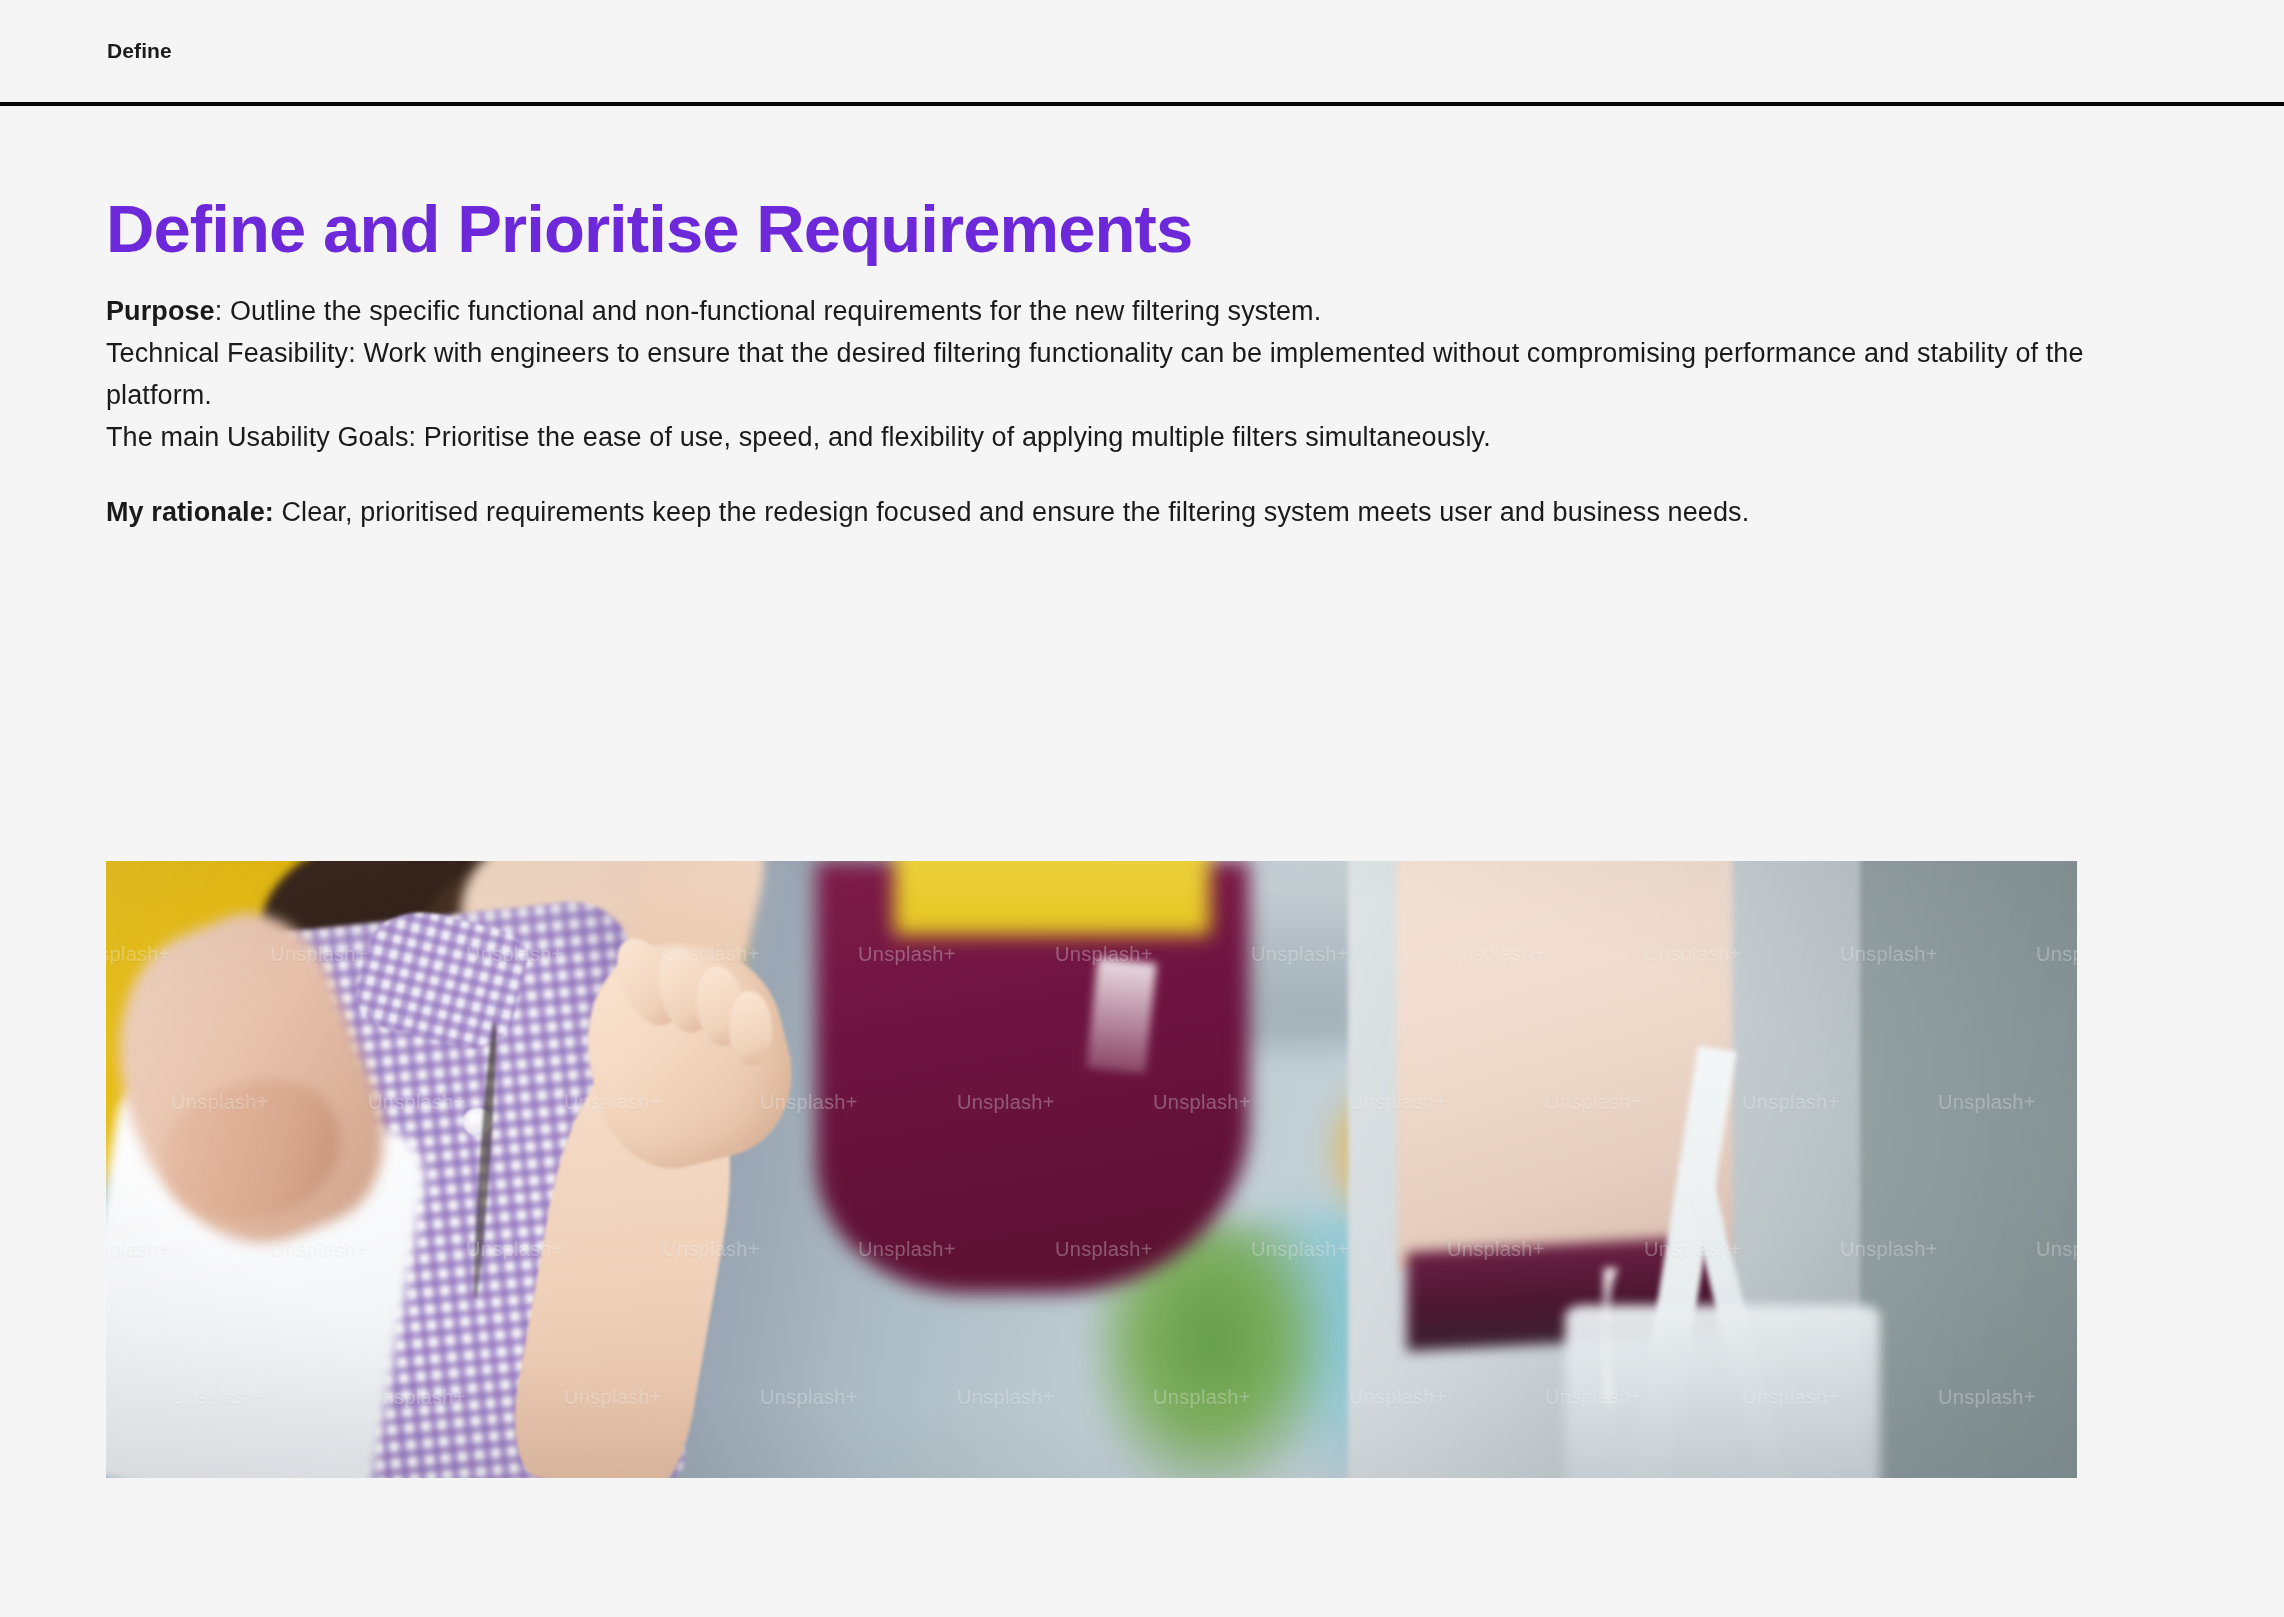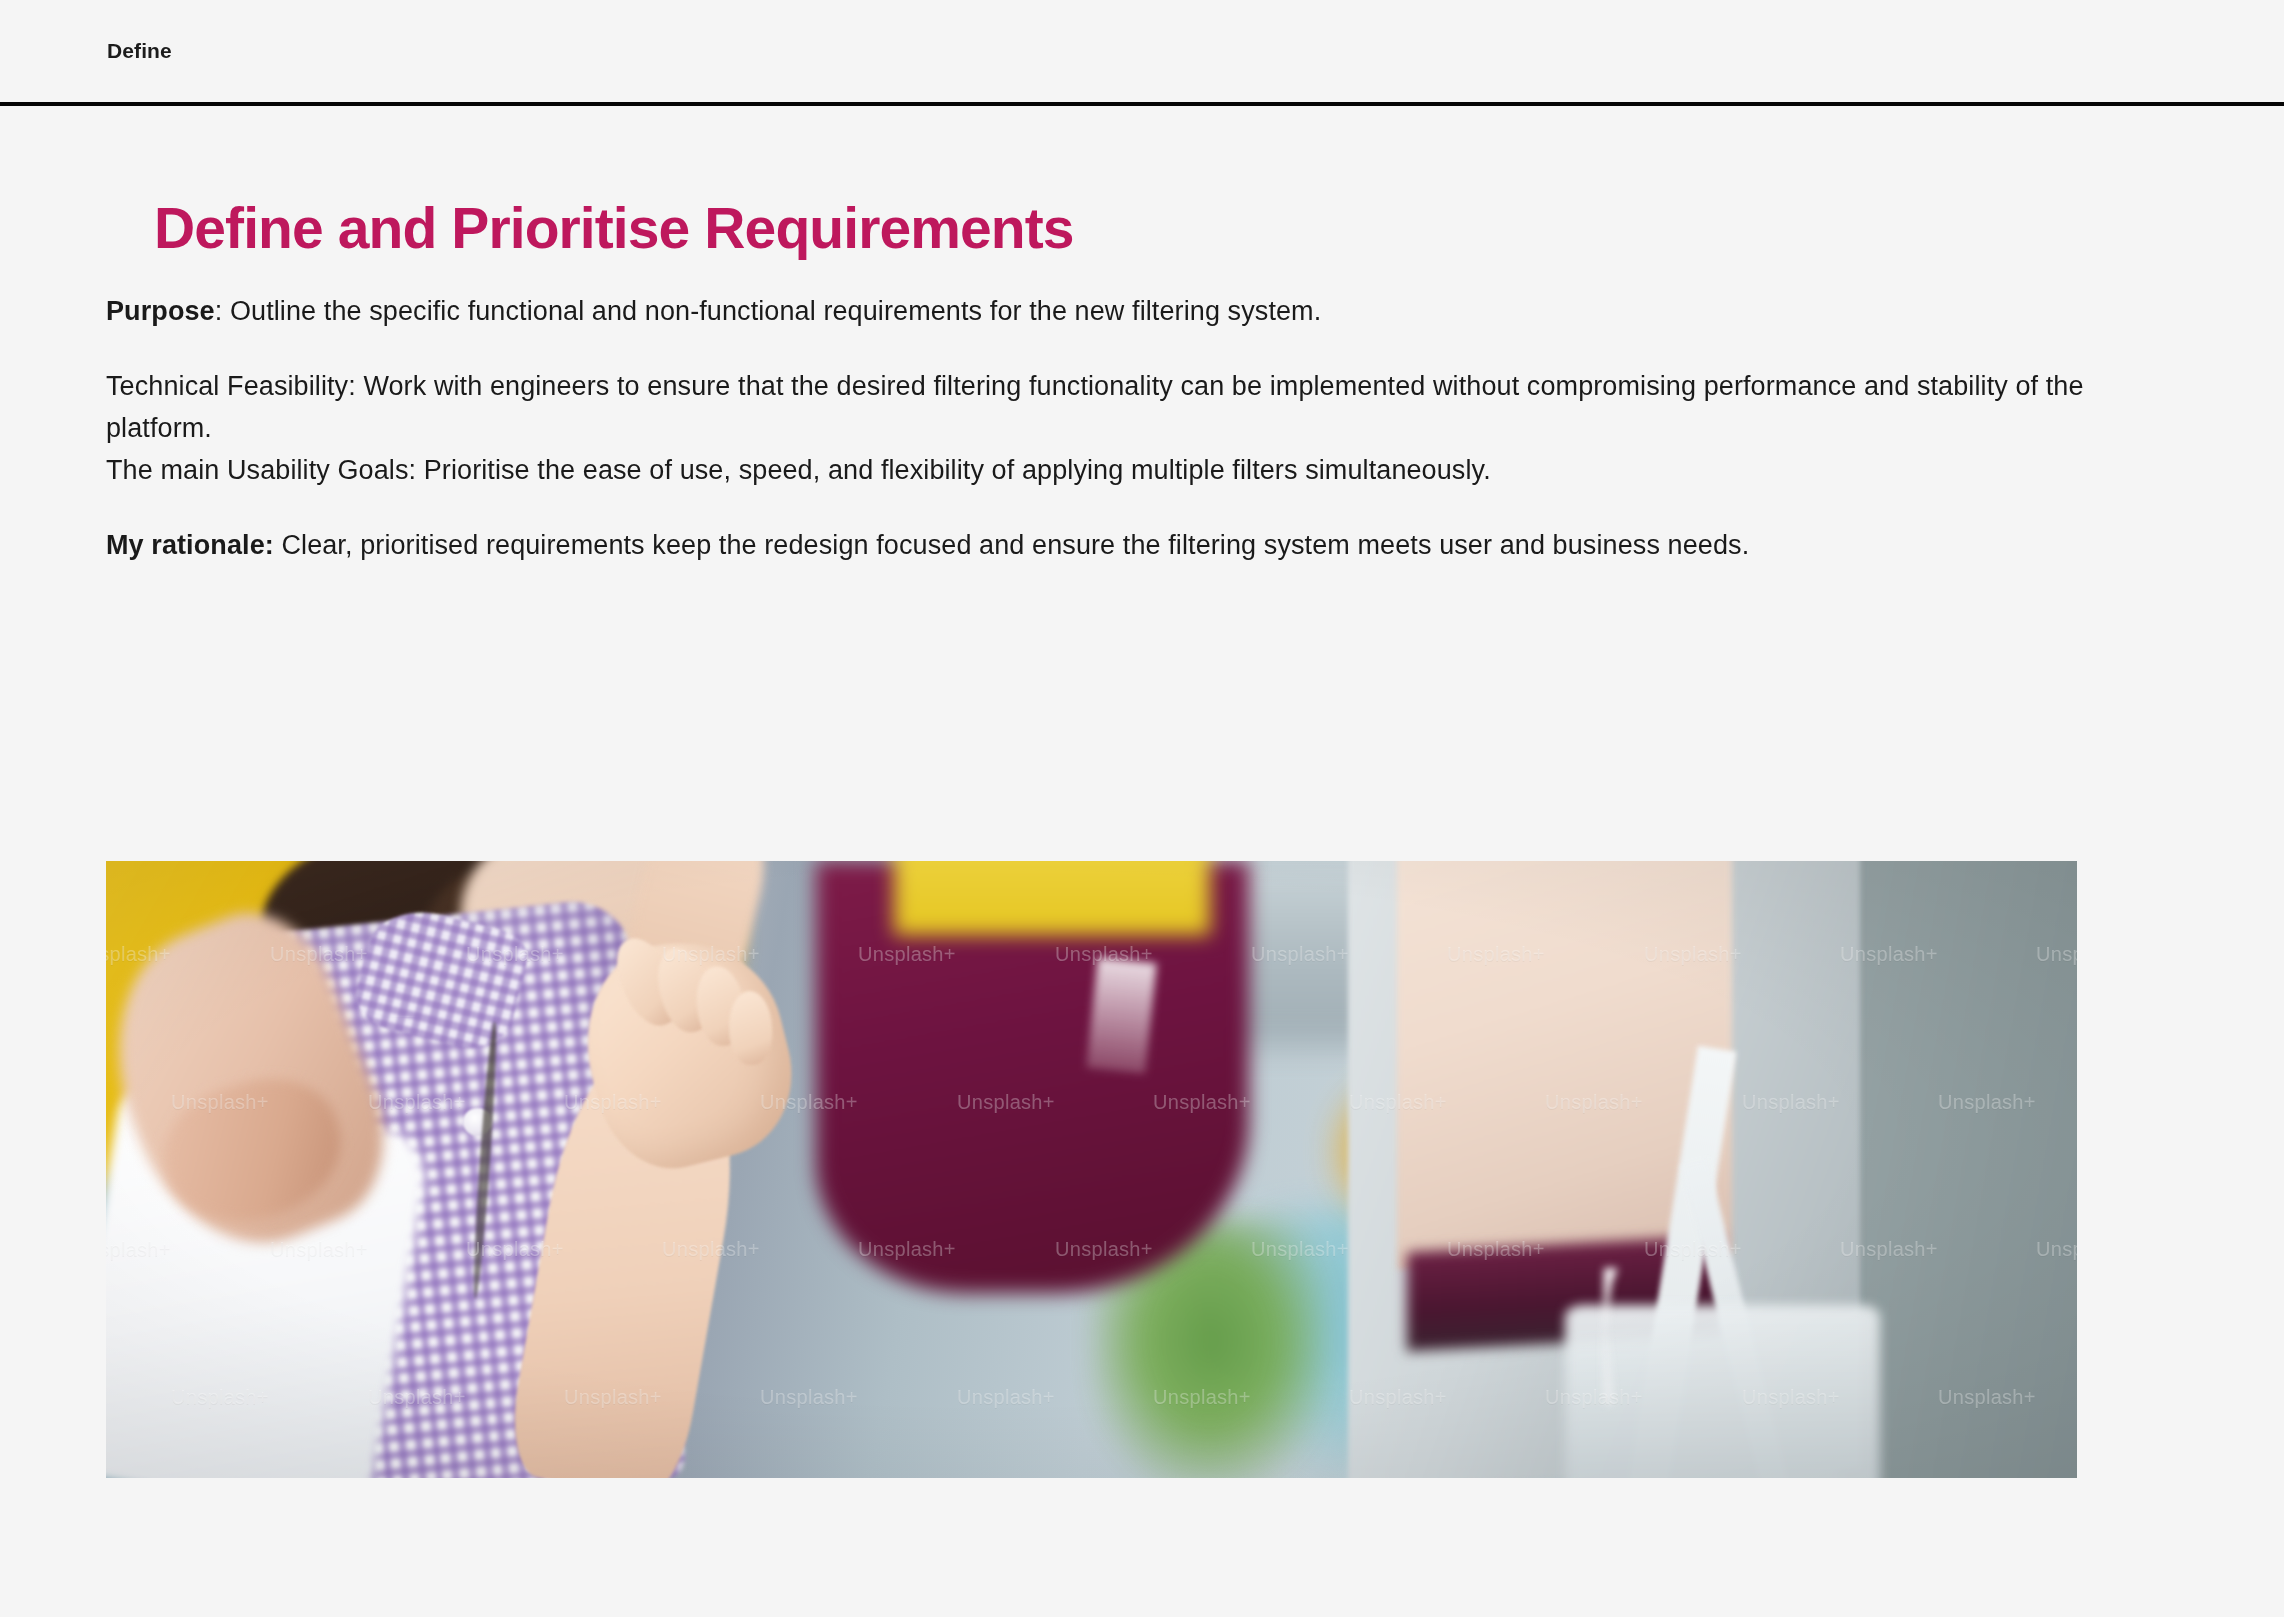--- a/index.html
+++ b/index.html
@@ -49,40 +49,39 @@
 
   
   .content {
     position: absolute;
     left: 106px;
     top: 196px;
     width: 2070px;
   }
 
   .page-title {
-    font-size: 57px;
+    font-size: 67px;
     line-height: 65px;
     font-weight: 700;
     letter-spacing: -0.9px;
-    color: #be185d;
+    color: #6d28d9;
     margin-bottom: 28.6px;
     white-space: nowrap;
-    margin-left: 48px;
   }
 
   .para {
     font-size: 27px;
     line-height: 42px;
     color: #1a1a1a;
     font-weight: 400;
     letter-spacing: 0.1px;
   }
   .para b, .para strong { font-weight: 700; }
 
-  .block-purpose { margin-bottom: 33px; }
+  .block-purpose { }
   .block-actions { margin-bottom: 33px; }
 
   .actions-heading {
     font-size: 27px;
     line-height: 42px;
     font-weight: 700;
     color: #121212;
   }
 
   

